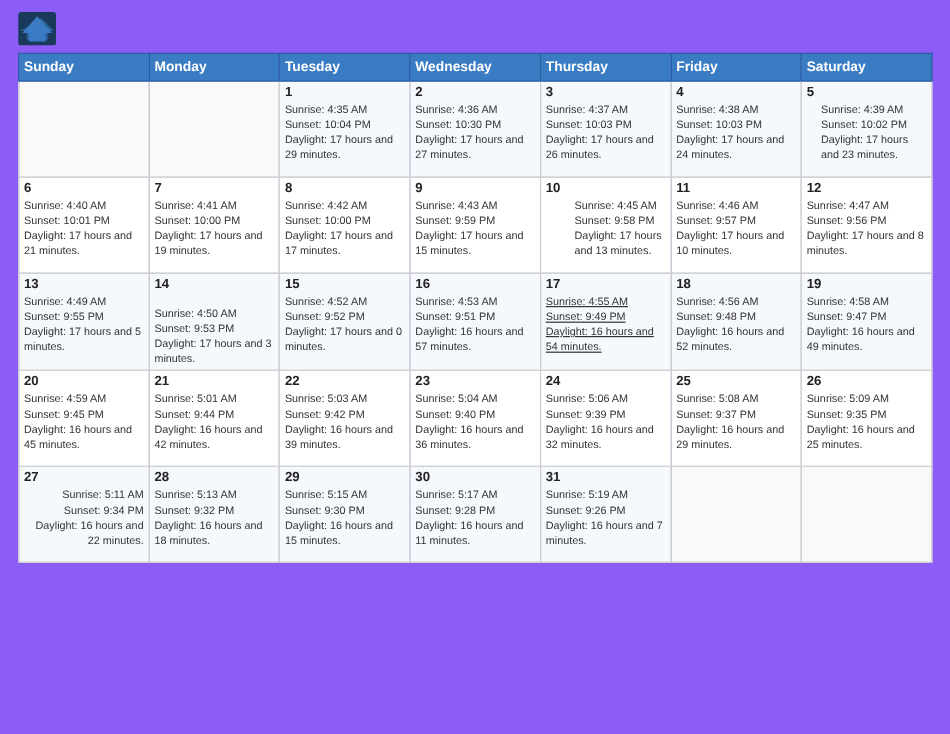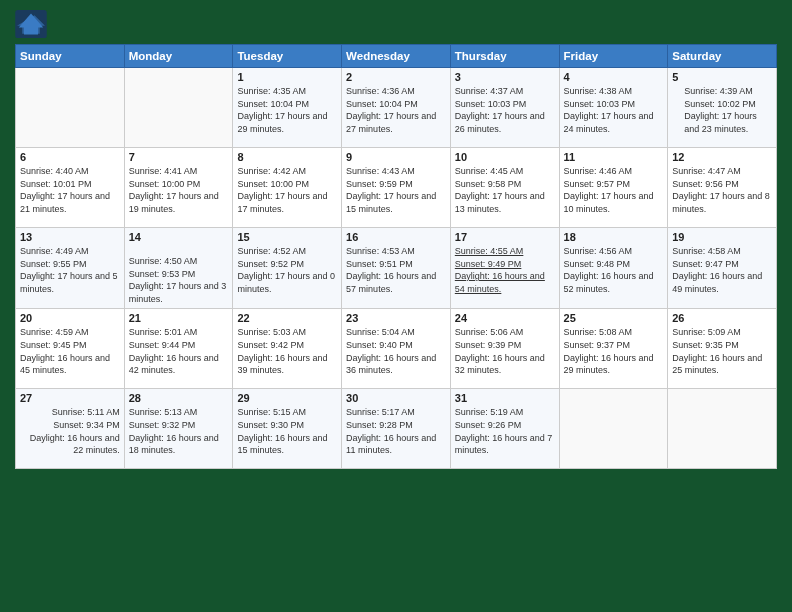--- a/index.html
+++ b/index.html
@@ -6,21 +6,21 @@
     body {
       font-family: Arial, sans-serif;
       background: #fff;
       width: 792px;
       height: 612px;
       overflow: hidden;
     }
     .page {
       width: 792px;
       height: 612px;
-      background: #14532d;
+      background: #8b5cf6;
       padding: 10px 15px 10px 15px;
     }
     .header {
       display: flex;
       justify-content: space-between;
       align-items: flex-start;
       margin-bottom: 6px;
     }
     .logo {
       display: flex;
@@ -135,21 +135,21 @@
           <td class="empty"></td>
           <td>
             <span class="day-num">1</span>
             <div class="day-info" style="white-space: pre-line;">Sunrise: 4:35 AM
 Sunset: 10:04 PM
 Daylight: 17 hours and 29 minutes.</div>
           </td>
           <td>
             <span class="day-num">2</span>
             <div class="day-info" style="white-space: pre-line;">Sunrise: 4:36 AM
-Sunset: 10:04 PM
+Sunset: 10:30 PM
 Daylight: 17 hours and 27 minutes.</div>
           </td>
           <td>
             <span class="day-num">3</span>
             <div class="day-info" style="white-space: pre-line;">Sunrise: 4:37 AM
 Sunset: 10:03 PM
 Daylight: 17 hours and 26 minutes.</div>
           </td>
           <td>
             <span class="day-num">4</span>
@@ -184,21 +184,21 @@
 Daylight: 17 hours and 17 minutes.</div>
           </td>
           <td>
             <span class="day-num">9</span>
             <div class="day-info" style="white-space: pre-line;">Sunrise: 4:43 AM
 Sunset: 9:59 PM
 Daylight: 17 hours and 15 minutes.</div>
           </td>
           <td>
             <span class="day-num">10</span>
-            <div class="day-info" style="white-space: pre-line;">Sunrise: 4:45 AM
+            <div class="day-info" style="white-space: pre-line; margin-left: 24px;">Sunrise: 4:45 AM
 Sunset: 9:58 PM
 Daylight: 17 hours and 13 minutes.</div>
           </td>
           <td>
             <span class="day-num">11</span>
             <div class="day-info" style="white-space: pre-line;">Sunrise: 4:46 AM
 Sunset: 9:57 PM
 Daylight: 17 hours and 10 minutes.</div>
           </td>
           <td>

